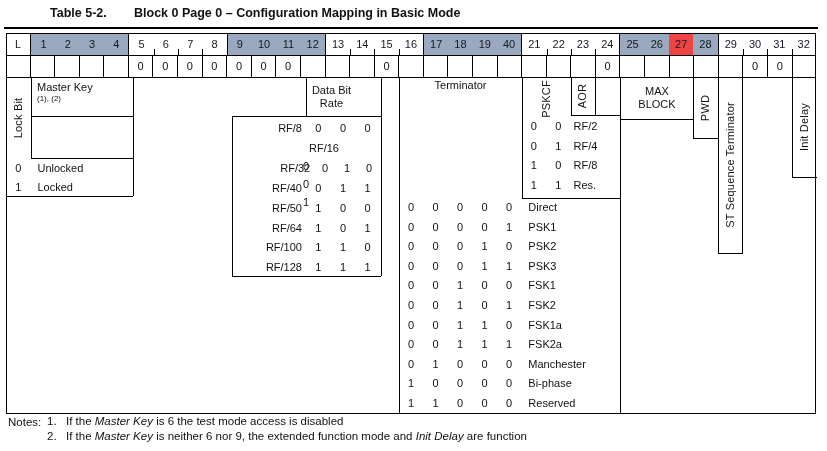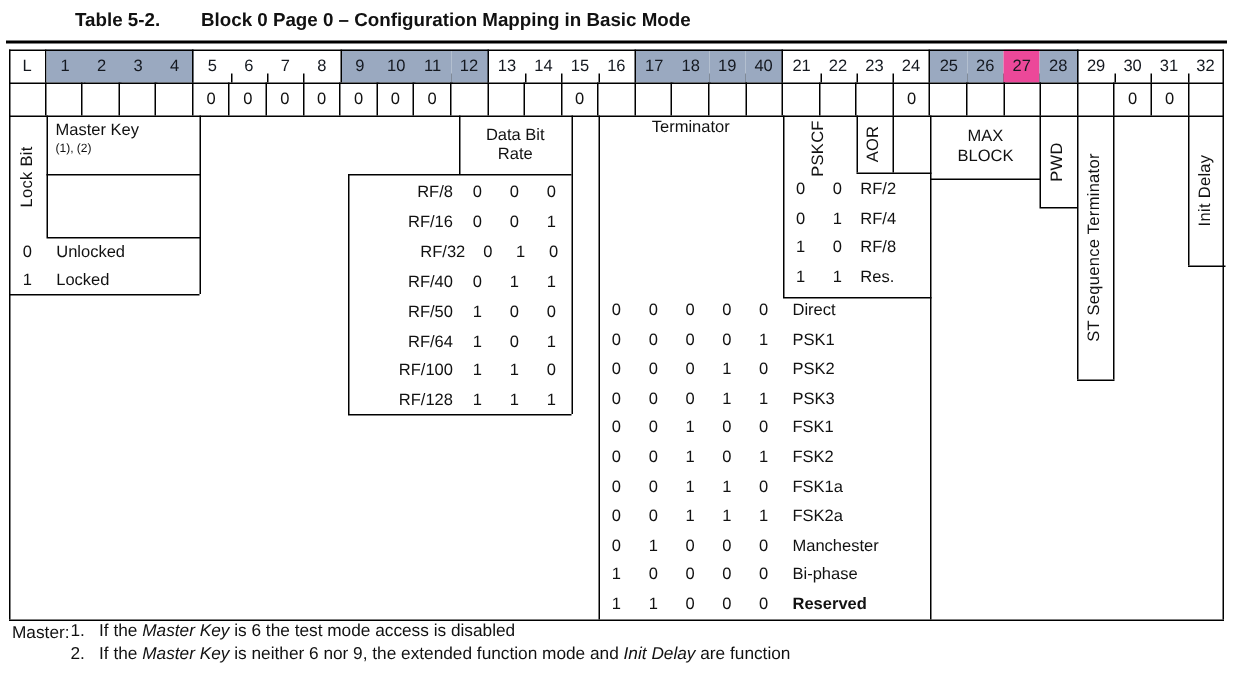--- a/index.html
+++ b/index.html
@@ -29,21 +29,21 @@
 
   .ln { position:absolute; background:#000; }
 
   
   .fbox { position:absolute; font-size:11px; }
   .vbox { display:flex; align-items:center; justify-content:center; }
   .vbox > span { transform:rotate(-90deg); white-space:nowrap; letter-spacing:0.2px; }
   #box-lockbit   { left:6px;     top:77px;  width:24px;  height:81px; }
   #box-masterkey { left:30px;    top:77px;  width:103px; height:39px; padding-left:7px; padding-top:4px; box-sizing:border-box; }
   #mk-note { font-size:8px; margin-top:1px; }
-  #box-dbr       { left:306px;   top:77px;  width:75px;  height:39px; display:flex; align-items:center; justify-content:center;
+  #box-dbr       { left:294px;   top:77px;  width:75px;  height:39px; display:flex; align-items:center; justify-content:center;
                    text-align:center; white-space:pre-line; line-height:13px; }
   #box-modulation{ left:399px;   top:79px;  width:123px; height:20px; display:flex; justify-content:center; }
   #box-pskcf     { left:521px;   top:77px;  width:49px;  height:44px; }
   #box-aor       { left:570px;   top:77px;  width:25px;  height:38px; }
   #box-maxblock  { left:620px;   top:77px;  width:74px;  height:42px; display:flex; align-items:center; justify-content:center;
                    text-align:center; white-space:pre-line; line-height:13px; }
   #box-pwd       { left:693px;   top:77px;  width:25px;  height:61px; }
   #box-st        { left:718px;   top:77px;  width:24px;  height:176px; }
   #box-initdelay { left:791px;   top:77px;  width:25px;  height:100px; }
 
@@ -92,21 +92,21 @@
         <div class="hcell" style="background: rgb(154, 169, 192);">17<span class="tick"></span></div>
         <div class="hcell" style="background: rgb(154, 169, 192);">18<span class="tick"></span></div>
         <div class="hcell" style="background: rgb(154, 169, 192);">19<span class="tick"></span></div>
         <div class="hcell group-end" style="background: rgb(154, 169, 192);">40</div>
         <div class="hcell">21<span class="tick"></span></div>
         <div class="hcell">22<span class="tick"></span></div>
         <div class="hcell">23<span class="tick"></span></div>
         <div class="hcell group-end">24</div>
         <div class="hcell" style="background: rgb(154, 169, 192);">25<span class="tick"></span></div>
         <div class="hcell" style="background: rgb(154, 169, 192);">26<span class="tick"></span></div>
-        <div class="hcell" style="background: #ec4899;">27<span class="tick"></span></div>
+        <div class="hcell" style="background: #ef4444;">27<span class="tick"></span></div>
         <div class="hcell group-end" style="background: rgb(154, 169, 192);">28</div>
         <div class="hcell">29<span class="tick"></span></div>
         <div class="hcell">30<span class="tick"></span></div>
         <div class="hcell">31<span class="tick"></span></div>
         <div class="hcell">32</div>
       </div>
     <div id="default-row" class="grid-row">
         <div class="dcell"></div>
         <div class="dcell"></div>
         <div class="dcell"></div>
@@ -219,21 +219,21 @@
           <span class="leg-label" style="padding-left: 7px;">Locked</span>
         </div>
       </div>
     <div id="rf-legend">
         <div class="leg-row" style="left: 232px; top: 119px; width: 148px;">
           <span class="rf-label" style="width: 70px; padding-right: 4px;">RF/8</span>
           <span class="bitcell" style="width: 24.7px;">0</span>
           <span class="bitcell" style="width: 24.7px;">0</span>
           <span class="bitcell" style="width: 24.7px;">0</span>
         </div>
-        <div class="leg-row" style="left: 232px; top: 138.9px; width: 148px;">
+        <div class="leg-row" style="left: 232px; top: 138.9px; width: 148px; flex-direction: column;">
           <span class="rf-label" style="width: 70px; padding-right: 4px;">RF/16</span>
           <span class="bitcell" style="width: 24.7px;">0</span>
           <span class="bitcell" style="width: 24.7px;">0</span>
           <span class="bitcell" style="width: 24.7px;">1</span>
         </div>
         <div class="leg-row" style="left: 232px; top: 158.8px; width: 148px;">
           <span class="rf-label" style="width: 70px; padding-right: 4px; margin-left: 16px;">RF/32</span>
           <span class="bitcell" style="width: 24.7px;">0</span>
           <span class="bitcell" style="width: 24.7px;">1</span>
           <span class="bitcell" style="width: 24.7px;">0</span>
@@ -371,25 +371,25 @@
           <span class="bitcell" style="width: 24.5455px;">0</span>
           <span class="bitcell" style="width: 24.5455px;">0</span>
           <span class="leg-label" style="padding-left: 7px;">Bi-phase</span>
         </div>
         <div class="leg-row" style="left: 398.7px; top: 394px; width: 221px;">
           <span class="bitcell" style="width: 24.5455px;">1</span>
           <span class="bitcell" style="width: 24.5455px;">1</span>
           <span class="bitcell" style="width: 24.5455px;">0</span>
           <span class="bitcell" style="width: 24.5455px;">0</span>
           <span class="bitcell" style="width: 24.5455px;">0</span>
-          <span class="leg-label" style="padding-left: 7px; font-weight: bold;">Reserved</span>
+          <span class="leg-label" style="padding-left: 7px;">Reserved</span>
         </div>
       </div>
   </div>
 
   <div id="notes">
-    <span id="notes-label">Master:</span>
+    <span id="notes-label">Notes:</span>
     <div id="notes-items">
         <div class="note-line"><span class="note-num">1.</span><span class="note-text"><span>If the </span><span class="note-it">Master Key</span><span> is 6 the test mode access is disabled</span></span></div>
         <div class="note-line"><span class="note-num">2.</span><span class="note-text"><span>If the </span><span class="note-it">Master Key</span><span> is neither 6 nor 9, the extended function mode and </span><span class="note-it">Init Delay</span><span> are function</span></span></div>
       </div>
   </div>
 </div>
 
 </body></html>

